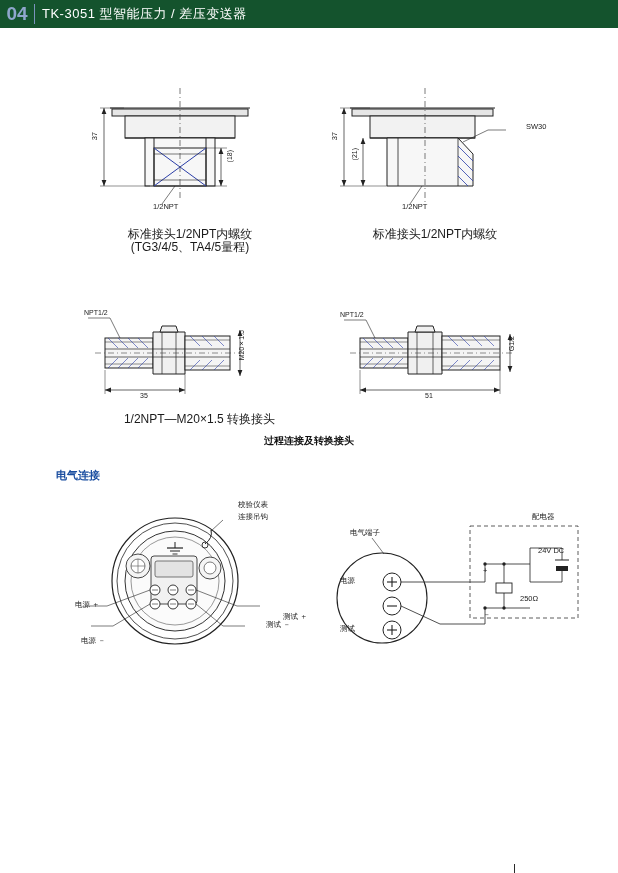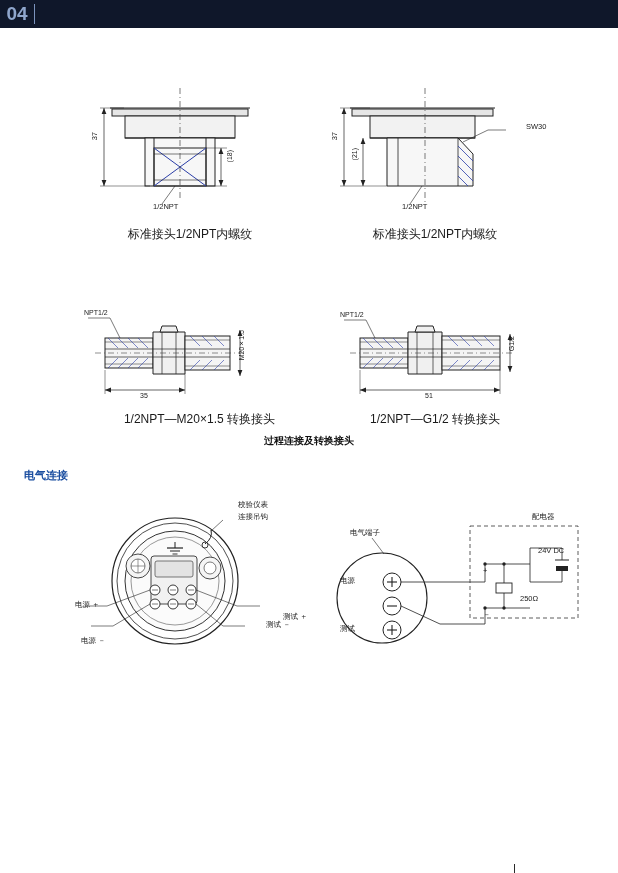--- a/index.html
+++ b/index.html
@@ -15,21 +15,21 @@
     color: #111;
     overflow: hidden;
   }
 
   
   .header {
     position: absolute;
     left: 0; top: 0;
     width: 618px;
     height: 28px;
-    background: #0f172a;
+    background: #14532d;
     display: flex;
     align-items: center;
   }
   .header .pagenum {
     width: 34px;
     text-align: center;
     color: #8fa6cc;
     font-size: 19px;
     font-weight: bold;
     letter-spacing: 0px;
@@ -100,20 +100,21 @@
     height: 22px;
     background: #2a2a2a;
   }
 </style>
 </head>
 <body>
 
 <div class="header">
   <div class="pagenum">04</div>
   <div class="divider"></div>
+  <div class="title">TK-3051 型智能压力 / 差压变送器</div>
 </div>
 
 <div class="sheet">
 
   <div class="abs" style="left:90px; top:40px; width:200px; height:180px;">
     <svg width="200" height="180">
 
       <line x1="20" y1="40" x2="160" y2="40" stroke="#222" stroke-width="1"></line>
       <rect x="22" y="41" width="136" height="7" fill="#e6e6e6" stroke="#222" stroke-width="1"></rect>
 
@@ -147,20 +148,21 @@
       <line x1="116" y1="118" x2="137" y2="118" stroke="#222" stroke-width="0.5"></line>
 
       <line x1="85" y1="118" x2="72" y2="136" stroke="#222" stroke-width="0.6"></line>
     </svg>
 
     <div class="abs lbl vtext" style="left:0px; top:64px;">37</div>
     <div class="abs lbl-s vtext" style="left:136px; top:82px;">(18)</div>
     <div class="abs lbl" style="left:43px; top:134px;">1/2NPT</div>
 
     <div class="abs cap" style="left:-20px; top:158px; width:240px;">标准接头1/2NPT内螺纹</div>
+    <div class="abs cap" style="left:-20px; top:171px; width:240px;">(TG3/4/5、TA4/5量程)</div>
   </div>
 
   <div class="abs" style="left:330px; top:40px; width:210px; height:180px;">
     <svg width="210" height="180">
       <line x1="20" y1="40" x2="165" y2="40" stroke="#222" stroke-width="1"></line>
       <rect x="22" y="41" width="141" height="7" fill="#e6e6e6" stroke="#222" stroke-width="1"></rect>
       <rect x="40" y="48" width="105" height="22" fill="#f2f2f2" stroke="#222" stroke-width="1"></rect>
       <line x1="40" y1="70" x2="145" y2="70" stroke="#222" stroke-width="1"></line>
 
       <polygon points="57,70 128,70 143,86 143,118 57,118" fill="#f7f7f7" stroke="#222" stroke-width="1"></polygon>
@@ -303,26 +305,25 @@
       <line x1="30" y1="112" x2="170" y2="112" stroke="#222" stroke-width="0.7"></line>
       <polygon points="30,112 36,109.6 36,114.4" fill="#222"></polygon>
       <polygon points="170,112 164,109.6 164,114.4" fill="#222"></polygon>
       <line x1="30" y1="92" x2="30" y2="116" stroke="#222" stroke-width="0.5"></line>
       <line x1="170" y1="92" x2="170" y2="116" stroke="#222" stroke-width="0.5"></line>
     </svg>
 
     <div class="abs lbl-s" style="left:10px; top:33px;">NPT1/2</div>
     <div class="abs lbl-s vtext" style="left:178px; top:58px;">G1/2</div>
     <div class="abs lbl-s" style="left:95px; top:114px;">51</div>
-    <div class="abs cap" style="left:-5px; top:133px; width:220px;">1/2NPT—G1/2 转换接头</div>
   </div>
 
   <div class="abs sect-title" style="left:0px; top:406px; width:618px; text-align:center;">过程连接及转换接头</div>
 
-  <div class="abs sect-blue" style="left:24px; top:440px;">电气连接</div>
+  <div class="abs sect-blue" style="left:56px; top:440px;">电气连接</div>
 
   <div class="abs" style="left:55px; top:470px; width:250px; height:180px;">
     <svg width="250" height="180">
 
       <circle cx="120" cy="83" r="63" fill="#ffffff" stroke="#222" stroke-width="1.2"></circle>
       <circle cx="120" cy="83" r="58" fill="none" stroke="#222" stroke-width="0.8"></circle>
       <circle cx="120" cy="83" r="50" fill="#fbfbfb" stroke="#333" stroke-width="1"></circle>
 
       <circle cx="120" cy="83" r="44" fill="none" stroke="#555" stroke-width="0.6"></circle>
 

